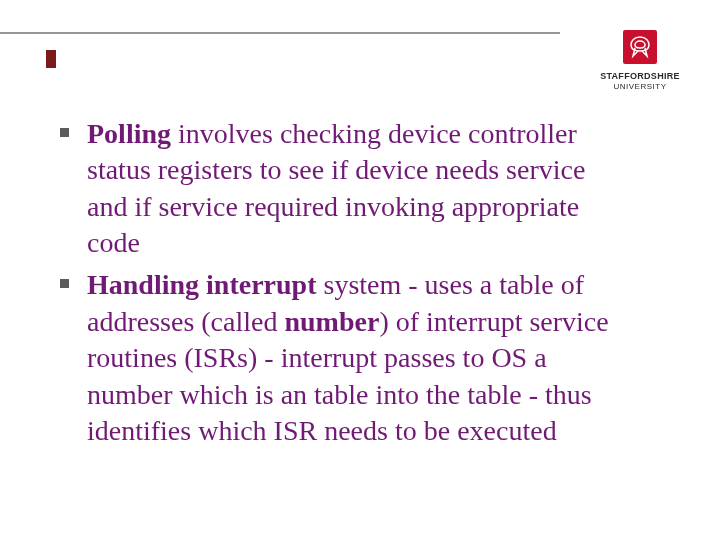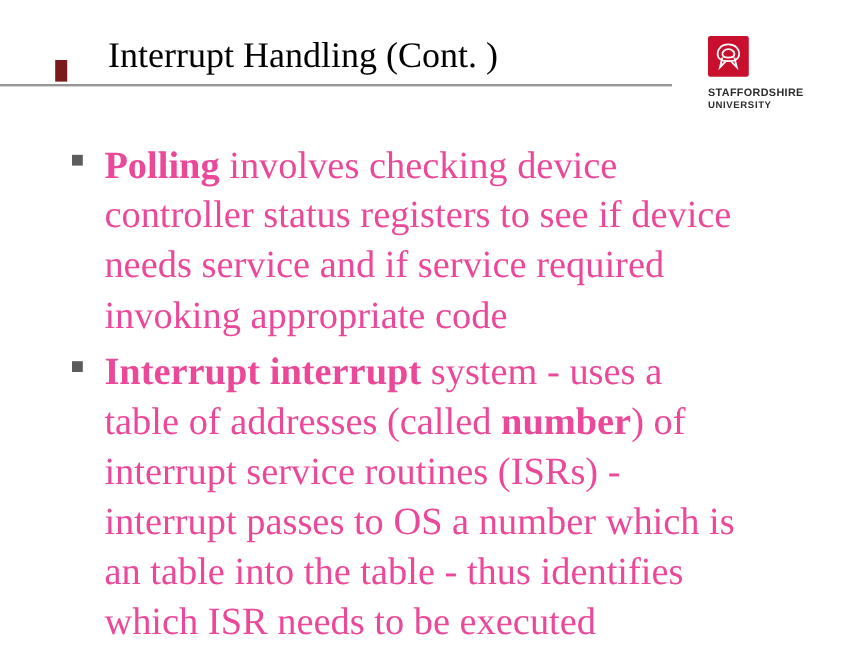--- a/index.html
+++ b/index.html
@@ -42,21 +42,21 @@
   .accent-block {
     position: absolute;
     left: 46px;
     top: 50px;
     width: 10px;
     height: 18px;
     background: #7a1a1a;
   }
   .logo {
     width: 100px;
-    text-align: left;
+    text-align: center;
     margin-right: -10px;
   }
   .logo-icon {
     display: inline-block;
     width: 34px;
     height: 34px;
     background: #c8102e;
     position: relative;
     margin-bottom: 4px;
     border-radius: 2px;
@@ -72,53 +72,51 @@
     font-weight: bold;
     color: #2b2b2b;
     letter-spacing: 0.3px;
     line-height: 1.1;
   }
   .logo-text2 {
     font-family: Arial, sans-serif;
     font-size: 8px;
     color: #2b2b2b;
     letter-spacing: 0.5px;
-    font-weight: bold;
   }
   .content {
     padding-left: 10px;
     padding-right: 60px;
   }
   .bullet-item {
     display: flex;
     margin-bottom: 6px;
   }
   .bullet {
     width: 9px;
     height: 9px;
     background: #5c5c5c;
     margin-top: 12px;
     margin-right: 18px;
     flex-shrink: 0;
   }
   .bullet-text {
-    font-size: 32px;
+    font-size: 28px;
     line-height: 1.3;
-    color: #ec4899;
+    color: #701a75;
   }
   .bold { font-weight: bold; }
 </style>
 </head>
 <body>
 
 <div class="slide">
   <div class="accent-block"></div>
   <div class="header">
     <div class="title-wrap">
-      <div class="title">Interrupt Handling (Cont. )</div>
       <div class="title-divider"></div>
     </div>
     <div class="logo">
       <span class="logo-icon">
         <svg viewBox="0 0 26 26">
           <path d="M13 3 C7 3 4 7 4 11 C4 15 8 17 13 17 C18 17 22 15 22 11 C22 7 19 3 13 3 Z M13 7 C16 7 18 9 18 11 C18 13 16 14 13 14 C10 14 8 13 8 11 C8 9 10 7 13 7 Z M8 14 L6 22 L11 17 M18 14 L20 22 L15 17" stroke="#fff" stroke-width="1.5" fill="none"></path>
         </svg>
       </span>
       <div class="logo-text1">STAFFORDSHIRE</div>
       <div class="logo-text2">UNIVERSITY</div>
@@ -130,18 +128,18 @@
     <div class="bullet-item">
       <div class="bullet"></div>
       <div class="bullet-text">
         <span class="bold">Polling</span><span> involves checking device controller status registers to see if device needs service and if service required invoking appropriate code</span>
       </div>
     </div>
 
     <div class="bullet-item">
       <div class="bullet"></div>
       <div class="bullet-text">
-        <span class="bold">Interrupt interrupt</span><span> system - uses a table of addresses (called </span><span class="bold">number</span><span>) of interrupt service routines (ISRs) - interrupt passes to OS a number which is an table into the table - thus identifies which ISR needs to be executed</span>
+        <span class="bold">Handling interrupt</span><span> system - uses a table of addresses (called </span><span class="bold">number</span><span>) of interrupt service routines (ISRs) - interrupt passes to OS a number which is an table into the table - thus identifies which ISR needs to be executed</span>
       </div>
     </div>
 
   </div>
 </div>
 
 </body></html>

